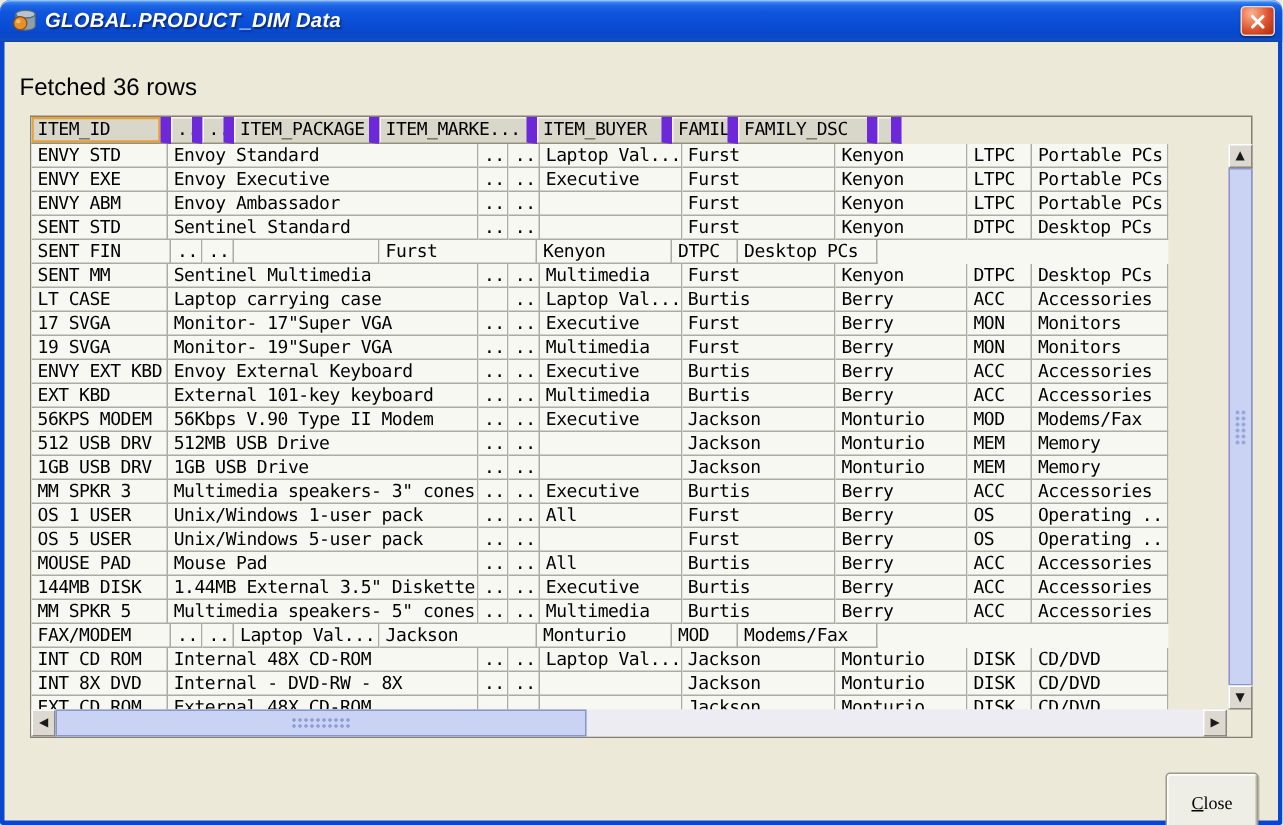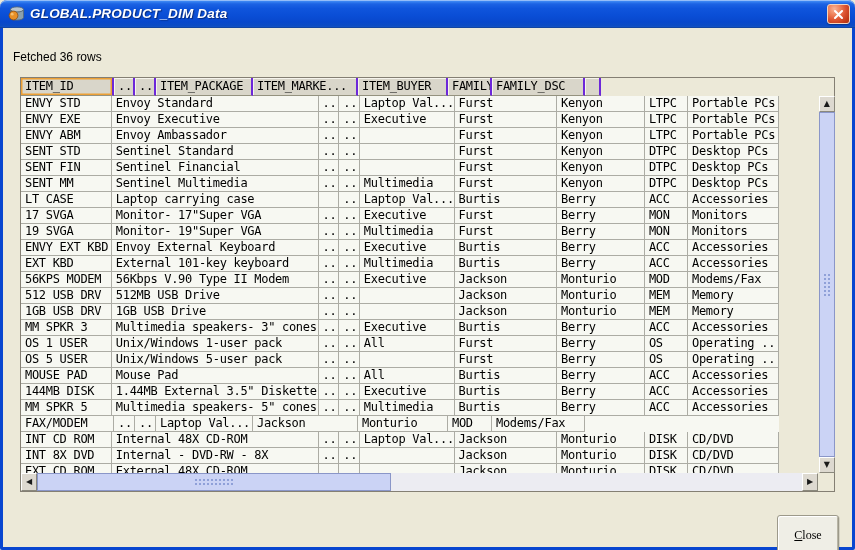--- a/index.html
+++ b/index.html
@@ -23,31 +23,31 @@
   }
   .close-x{
     position:absolute;right:5px;top:4px;width:23px;height:20px;border-radius:3px;
     border:1px solid #F2D5BF;box-sizing:border-box;
     background:radial-gradient(circle at 30% 22%,#F8B396 0%,#EE8059 30%,#DD5330 55%,#C23A18 80%,#AE3212 100%);
     display:flex;align-items:center;justify-content:center;cursor:default;
     box-shadow:0 1px 1px rgba(0,0,0,.3);
   }
   
   .content{position:absolute;top:28px;left:3px;right:3px;bottom:3px;background:#ECE9D8;}
-  .status{position:absolute;left:10px;top:22px;font-size:12px;color:#000;}
+  .status{position:absolute;left:10px;top:22px;font-size:16px;color:#000;}
   
   .grid{
     position:absolute;left:17px;top:49px;width:813px;
     border:1px solid #847F73;background:#ECE9D8;
     font-family:"DejaVu Sans Mono",monospace;font-size:12px;letter-spacing:-0.3px;
   }
   .header-row{display:flex;height:18px;}
   .hcell{
     box-sizing:border-box;height:18px;background:#D9D6CA;
-    border-right:2px solid #6d28d9;border-bottom:1px solid #94927F;
+    border-right:7px solid #6d28d9;border-bottom:1px solid #94927F;
     box-shadow:inset 1px 1px 0 #F6F4EC;
     padding:1px 2px 12px 4px;white-space:nowrap;overflow:hidden;color:#000;
   }
   .hcell.focus{box-shadow:inset 0 0 0 1.5px #EC9F35;}
   .body-wrap{display:flex;gap:40px;}
   .tbody{width:797px;height:377px;overflow:hidden;background:#F7F8F2;}
   .row{display:flex;height:16px;}
   .cell{
     box-sizing:border-box;height:16px;background:#F7F8F2;
     border-right:1px solid #ACACA4;border-bottom:1px solid #ACACA4;
@@ -178,21 +178,20 @@
               <div class="cell w2">...</div>
               <div class="cell w3">...</div>
               <div class="cell w4"></div>
               <div class="cell w5">Furst</div>
               <div class="cell w6">Kenyon</div>
               <div class="cell w7">DTPC</div>
               <div class="cell w8">Desktop PCs</div>
             </div>
             <div class="row">
               <div class="cell w0">SENT FIN</div>
-              <div class="cell w1">Sentinel Financial</div>
               <div class="cell w2">...</div>
               <div class="cell w3">...</div>
               <div class="cell w4"></div>
               <div class="cell w5">Furst</div>
               <div class="cell w6">Kenyon</div>
               <div class="cell w7">DTPC</div>
               <div class="cell w8">Desktop PCs</div>
             </div>
             <div class="row">
               <div class="cell w0">SENT MM</div>

